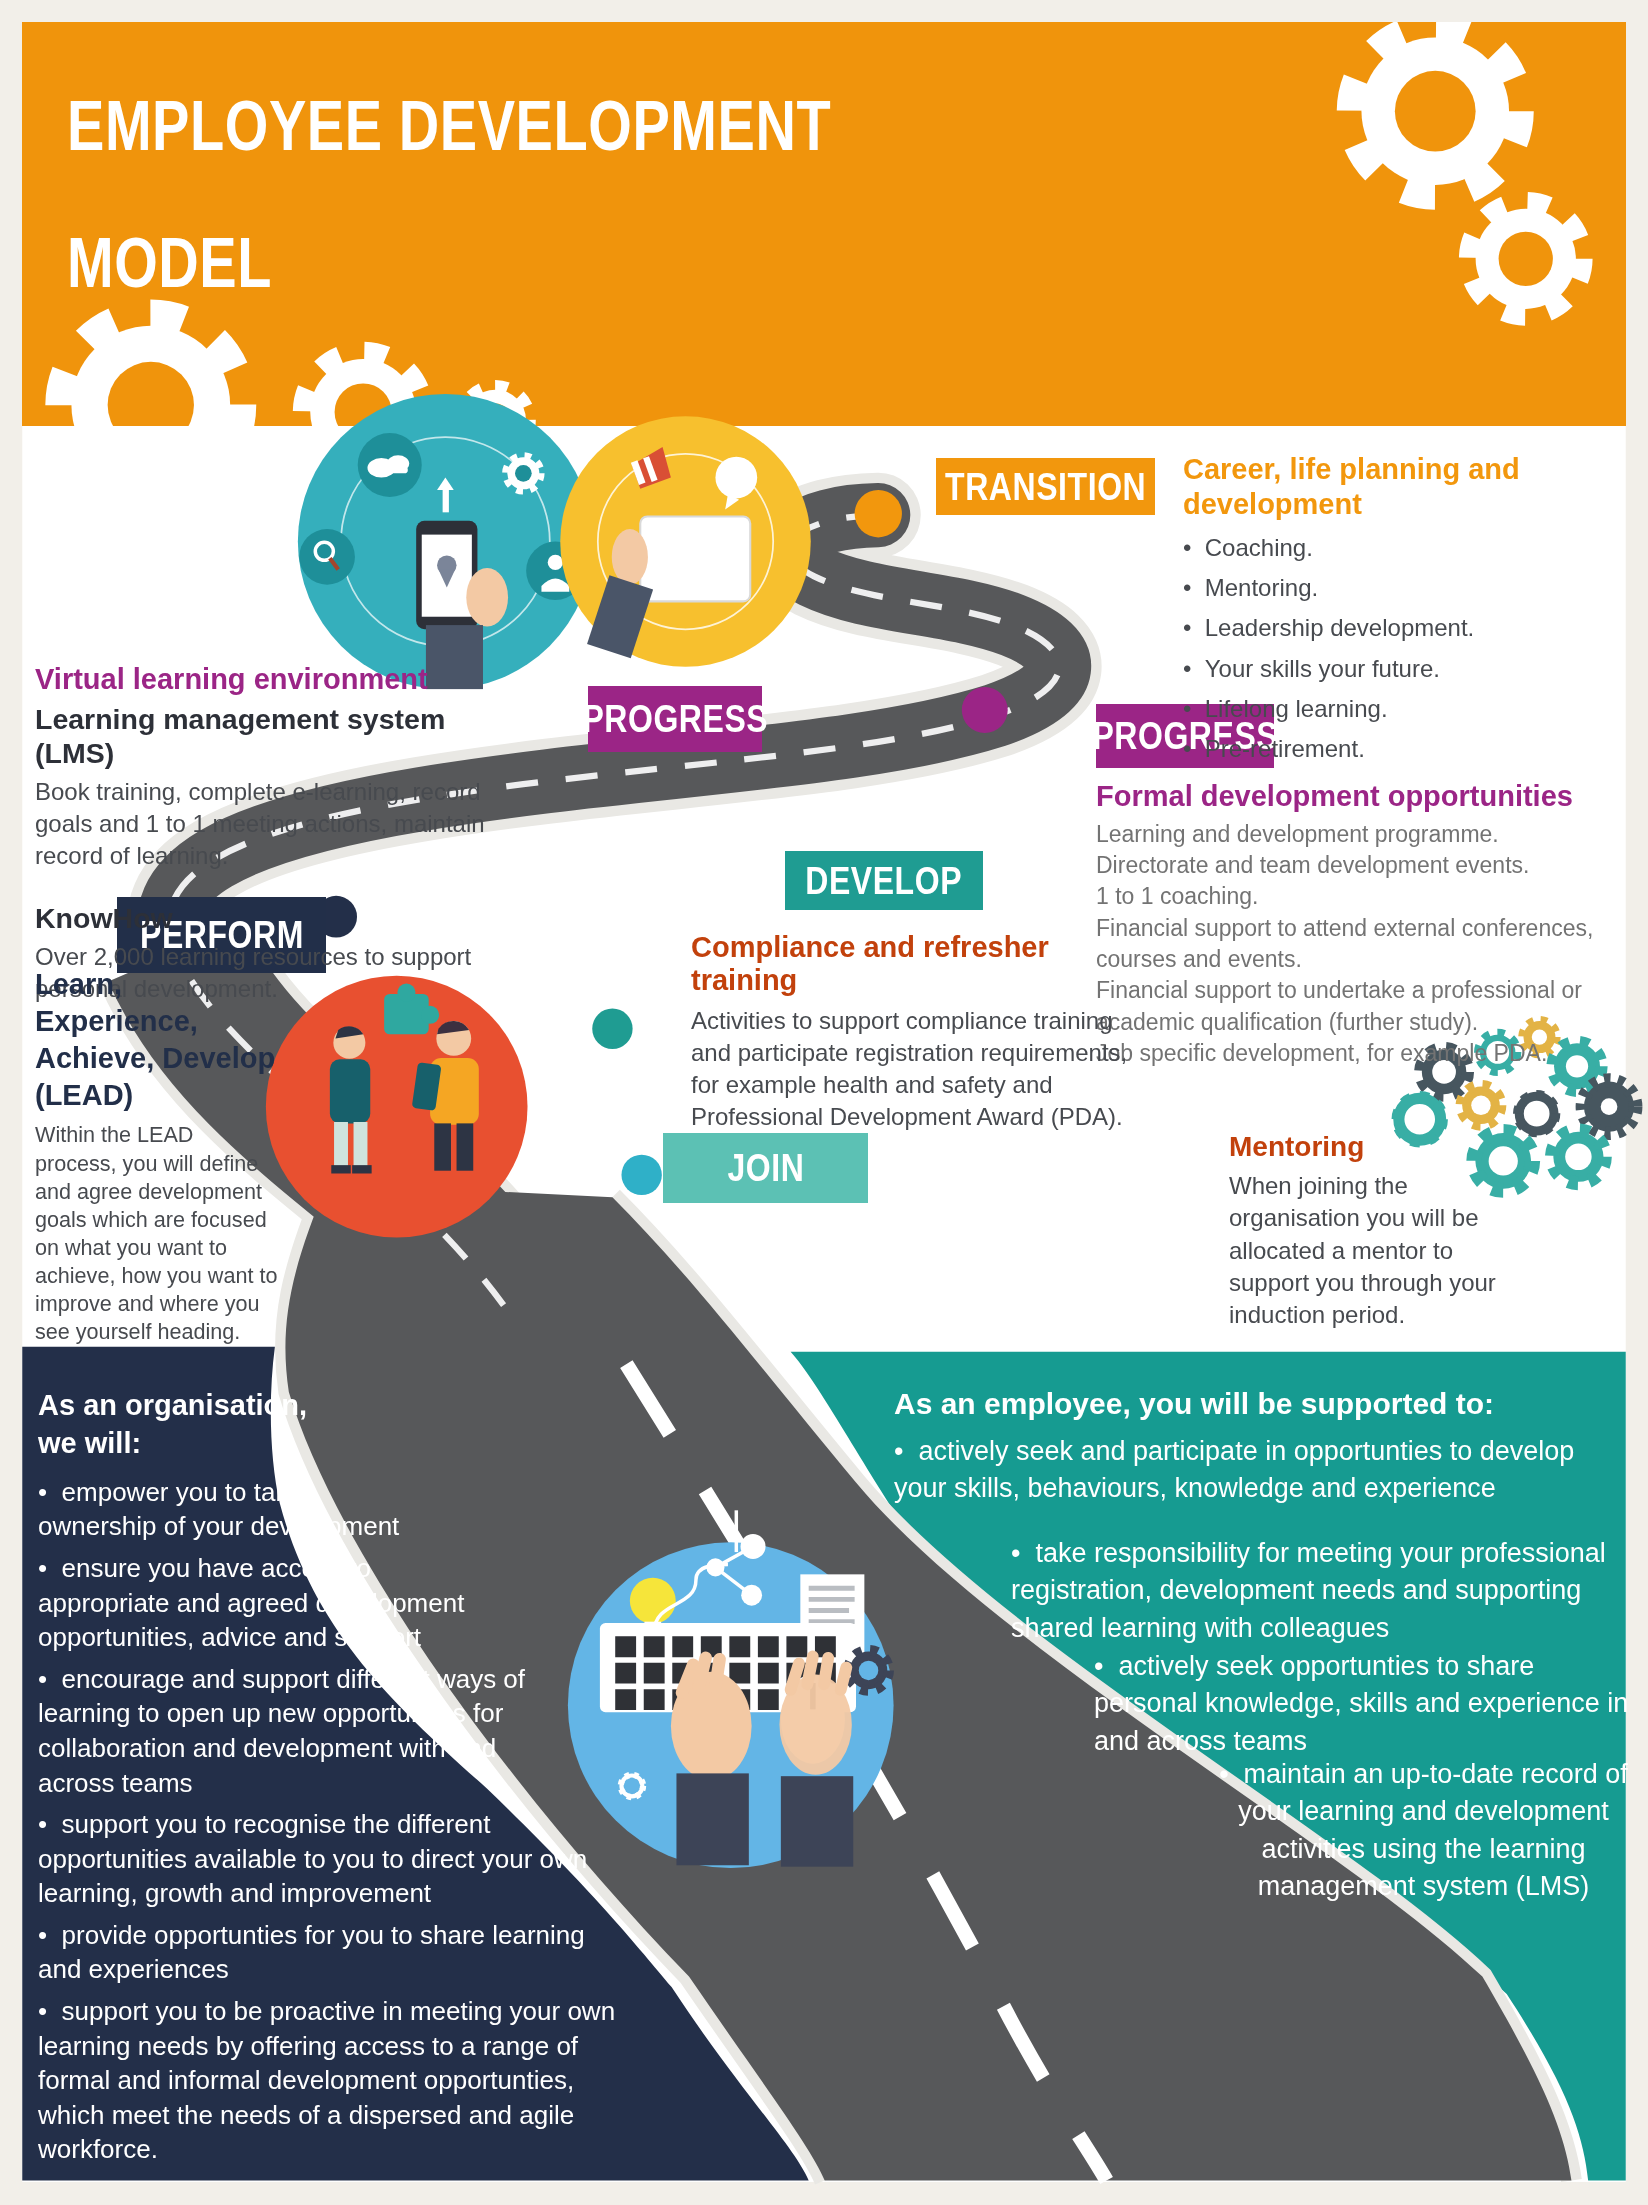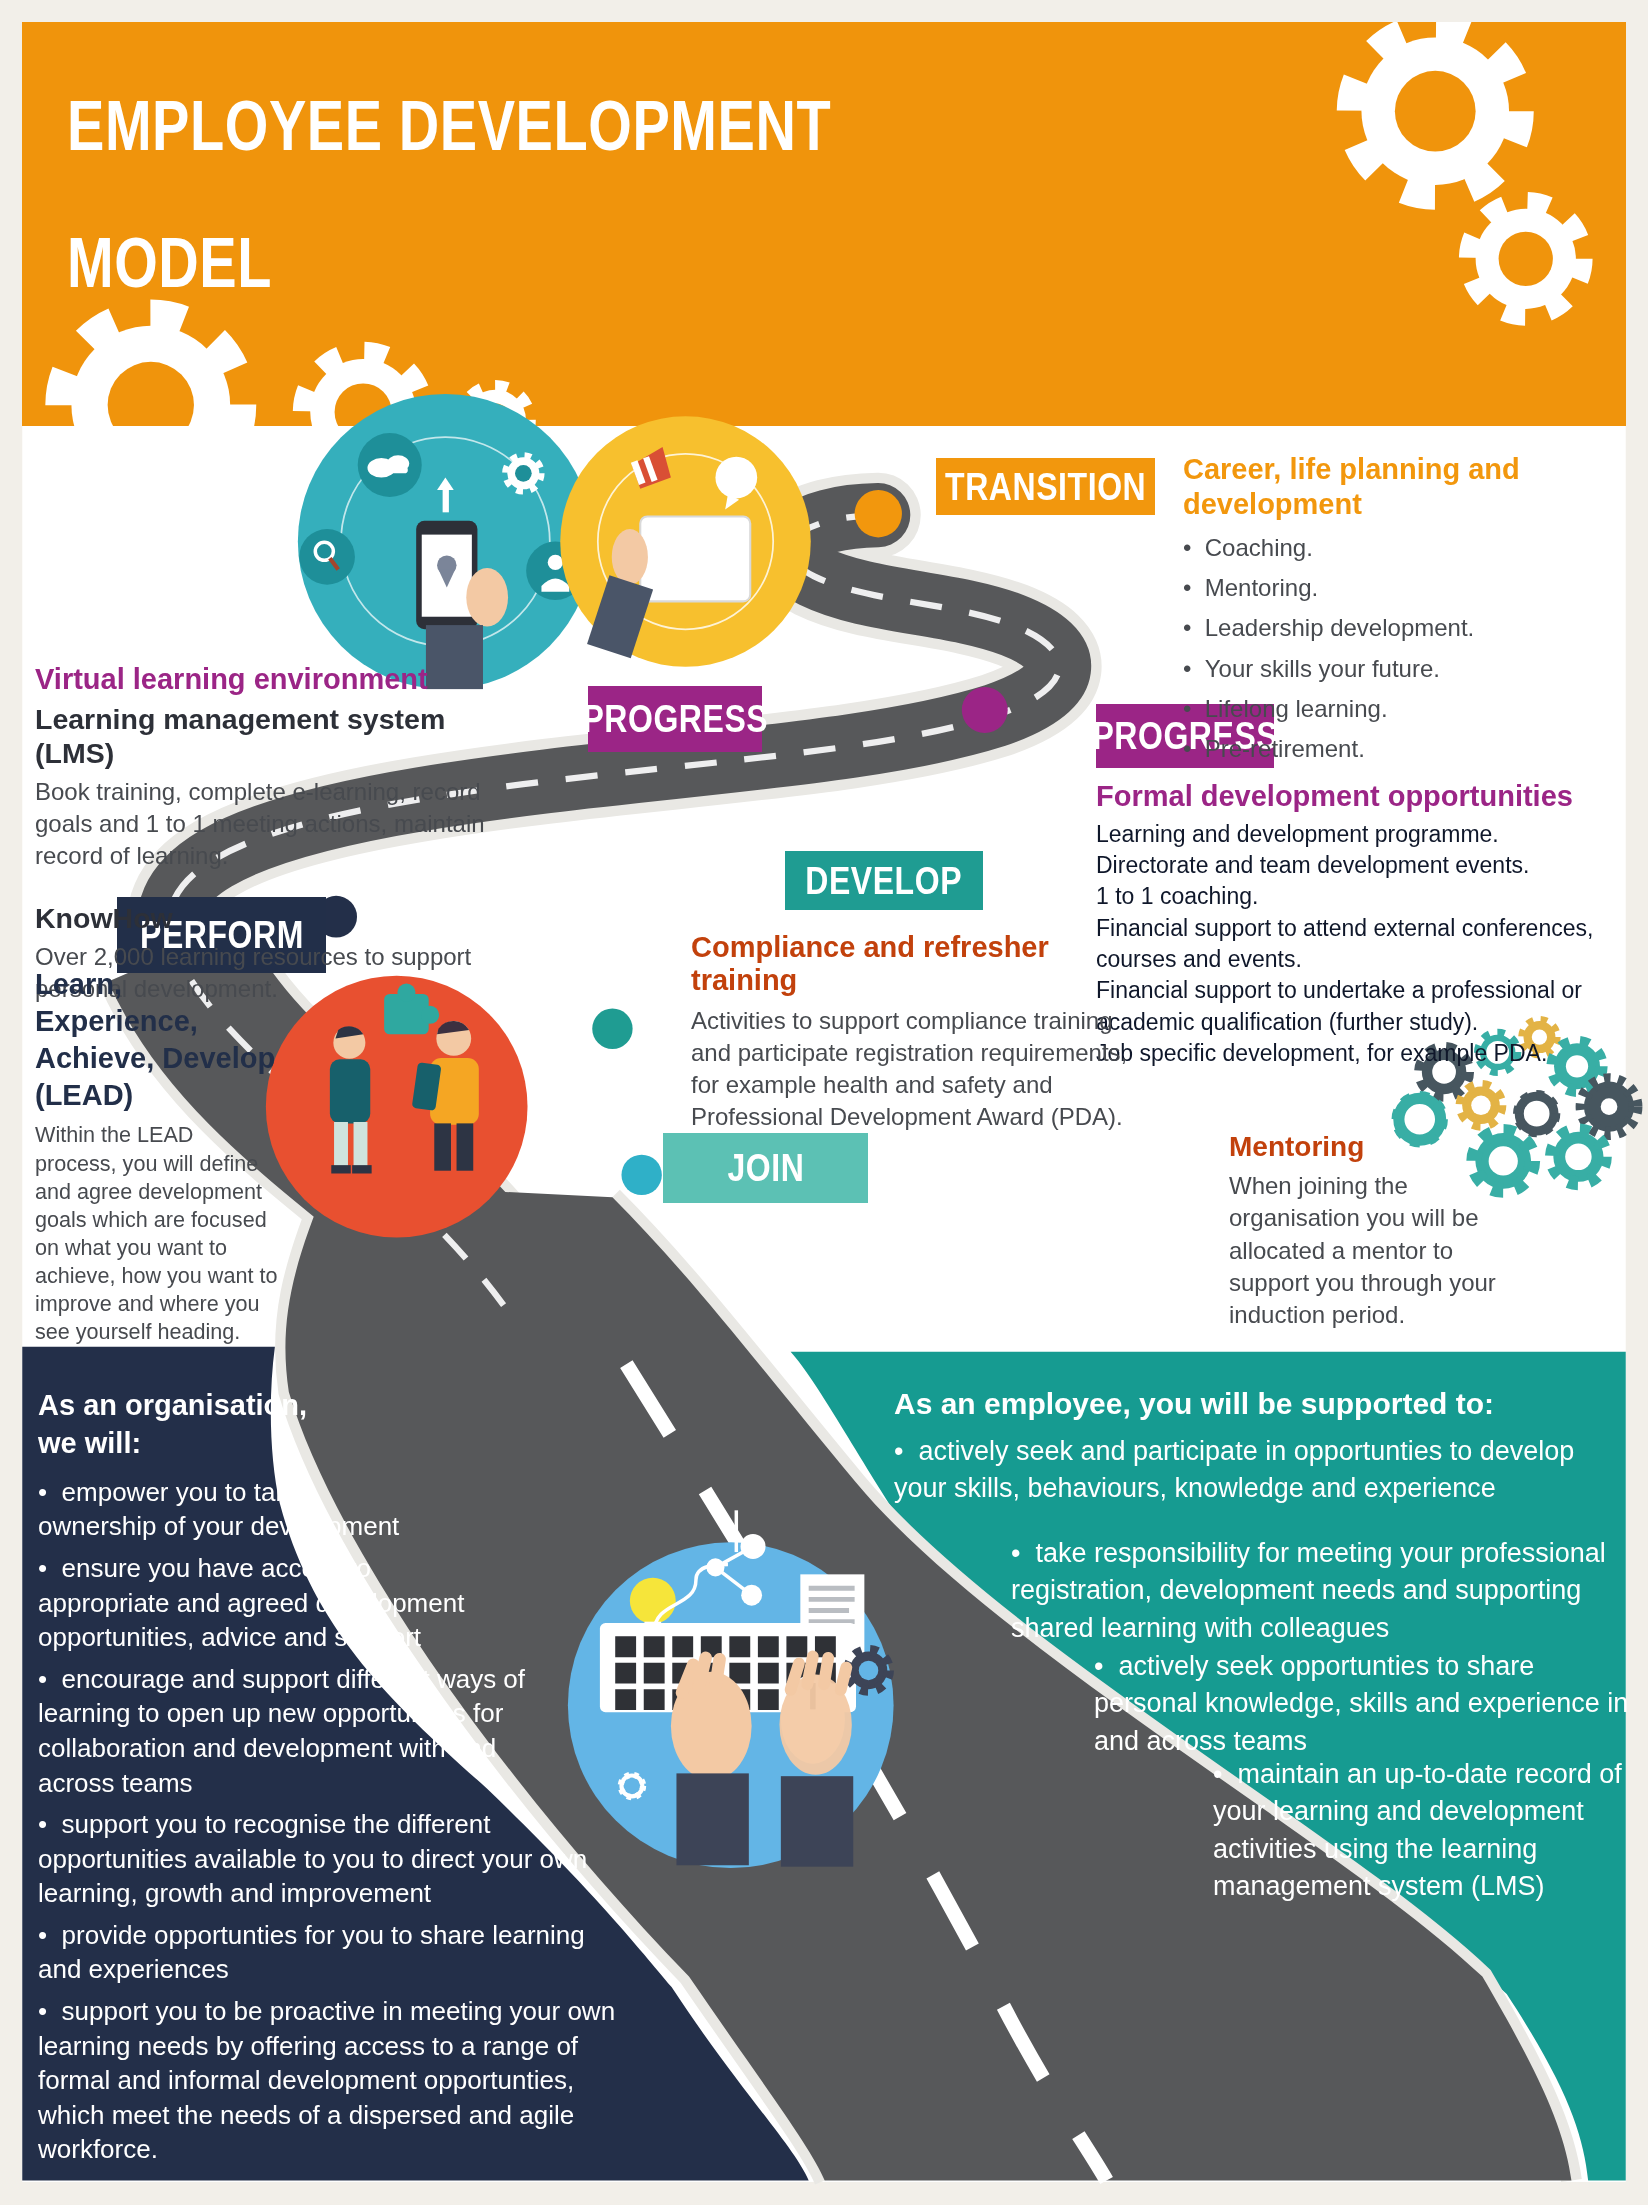--- a/index.html
+++ b/index.html
@@ -12,21 +12,21 @@
   .hdr-svg{position:absolute;left:0;top:0;}
   
   .blk{position:absolute;}
   .h-purple{color:#9b2586;font-weight:800;font-size:29px;line-height:1.15;margin:0 0 5.6px 0;}
   .h-dark{color:#2d3038;font-weight:800;font-size:28.5px;line-height:1.2;margin:12.5px 0 5.6px 0;}
   .h-teal{color:#c2410c;font-weight:800;font-size:29px;line-height:1.15;margin:12px 0 7px 0;}
   .h-orange{color:#f2970d;font-weight:700;font-size:29px;line-height:1.2;margin:0 0 8.4px 0;}
   .h-navy{color:#222f49;font-weight:800;font-size:28px;line-height:1.28;margin:0 0 7px 0;}
   .body{color:#474a4f;font-size:24px;line-height:1.34;margin:0;}
   .body-sm{color:#474a4f;font-size:21.6px;line-height:1.3;margin:0;}
-  .lines div{color:#0f172a;font-size:23px;line-height:1.36;}
+  .lines div{color:#737373;font-size:23px;line-height:1.36;}
   ul{list-style:none;margin:0;padding:0;}
   li{margin:0 0 4.2px 0;}
   li::before{content:"\2022\00a0\00a0";}
   .t-list li{color:#474a4f;font-size:24px;line-height:1.5;}
   
   .lbl{position:absolute;display:flex;align-items:center;justify-content:center;color:#fff;}
   .lbl span{font-weight:800;font-size:39px;letter-spacing:0.7px;transform:scaleX(.82);display:inline-block;}
   .lbl-orange{background:#f2970d;} .lbl-purple{background:#9b2586;}
   .lbl-teal{background:#1f9c92;}  .lbl-lteal{background:#5cc1b4;} .lbl-navy{background:#222f49;}
   
@@ -350,17 +350,17 @@
 
   <div class="blk" style="left:894px;top:1387px;width:727px;">
     <div class="emp-head">As an employee, you will be supported to:</div>
   </div>
   <div class="emp-b" style="left:894px;top:1433px;width:734px;">
     <span>•&nbsp;&nbsp;</span><span>actively seek and participate in opportunties to develop your skills, behaviours, knowledge and experience</span></div>
   <div class="emp-b" style="left:1011px;top:1535px;width:618px;">
     <span>•&nbsp;&nbsp;</span><span>take responsibility for meeting your professional registration, development needs and supporting shared learning with colleagues</span></div>
   <div class="emp-b" style="left:1094px;top:1648px;width:539px;">
     <span>•&nbsp;&nbsp;</span><span>actively seek opportunties to share personal knowledge, skills and experience in and across teams</span></div>
-  <div class="emp-b" style="left:1213px;top:1756px;width:421px;">
+  <div class="emp-b" style="left:1213px;top:1756px;width:421px;text-align:center;">
     <span>•&nbsp;&nbsp;</span><span>maintain an up-to-date record of your learning and development activities using the learning management system (LMS)</span></div>
 
 </div>
 
 
 </body></html>

